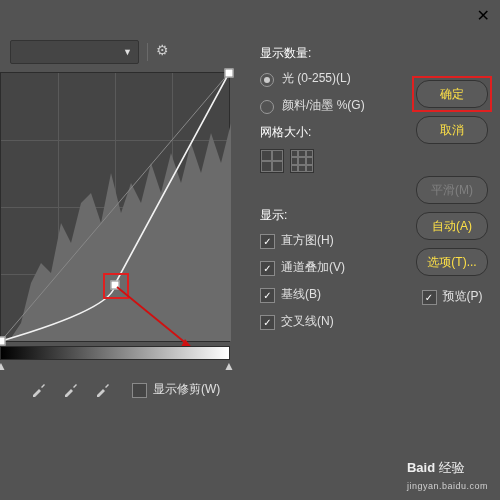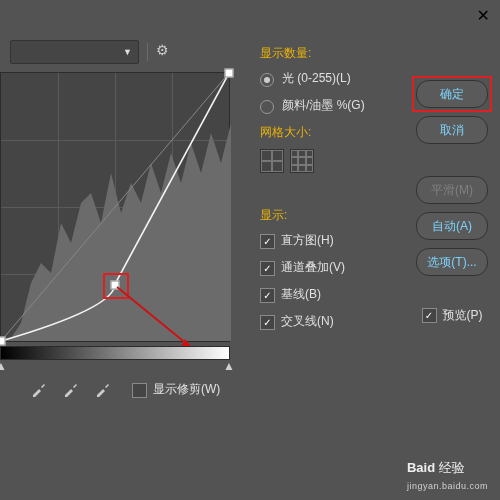--- a/index.html
+++ b/index.html
@@ -21,31 +21,31 @@
 .red-box{position:absolute;border:2px solid #e02020;pointer-events:none}
 .arrow-svg{position:absolute;pointer-events:none}
 .gradient-bar{height:12px;margin:4px 10px 0 0;background:linear-gradient(to right,#000,#fff);border:1px solid #2c2c2c;position:relative}
 .slider-tri{position:absolute;font-size:12px;color:#d0d0d0;transform:translateX(-50%)}
 .eyedrops{display:flex;align-items:center;gap:14px;padding:20px 0 0 30px}
 .eye{width:18px;height:18px;display:flex;align-items:center;justify-content:center;cursor:pointer}
 .eye svg{width:16px;height:16px}
 .cb{width:13px;height:13px;border:1px solid #8a8a8a;background:#454545;display:inline-flex;align-items:center;justify-content:center;font-size:10px;color:#fff;margin-right:6px}
 .cb.checked::after{content:"✓"}
 .row{display:flex;align-items:flex-end;margin-bottom:10px}
-.section-label{color:#eab308;margin-bottom:8px}
+.section-label{color:#ffffff;margin-bottom:8px}
 .radio{width:12px;height:12px;border:1px solid #999;border-radius:50%;margin-right:8px;display:inline-flex;align-items:center;justify-content:center}
 .radio.sel::after{content:"";width:6px;height:6px;background:#ccc;border-radius:50%}
 .grid-icon{width:22px;height:22px;border:1px solid #333;background:#454545;display:inline-flex;flex-wrap:wrap;margin-right:6px;cursor:pointer}
 .grid-icon span{border:0.5px solid #777;box-sizing:border-box}
 .grid-icon.g4 span{width:50%;height:50%}
 .grid-icon.g9 span{width:33.33%;height:33.33%}
-.btn{width:70px;height:26px;border:1px solid #333;border-radius:13px;background:#5a5a5a;color:#7dd3fc;display:flex;align-items:center;justify-content:center;cursor:pointer;margin-bottom:8px;font-size:12px}
+.btn{width:70px;height:26px;border:1px solid #333;border-radius:13px;background:#5a5a5a;color:#fde047;display:flex;align-items:center;justify-content:center;cursor:pointer;margin-bottom:8px;font-size:12px}
 .btn.disabled{color:#808080}
 .buttons{position:absolute;right:12px;top:50px;display:flex;flex-direction:column;align-items:center}
-.preview-row{display:flex;align-items:center;margin-top:23px}
+.preview-row{display:flex;align-items:flex-end;margin-top:4px}
 .watermark{position:absolute;right:12px;bottom:8px;color:#fff;opacity:0.9;font-size:13px}
 .watermark b{font-weight:bold}
 .watermark .sub{font-size:9px;color:#ddd;letter-spacing:0.5px}
 </style>
 </head>
 <body>
 
 <div class="titlebar">
   <span class="close-x">✕</span>
 </div>

